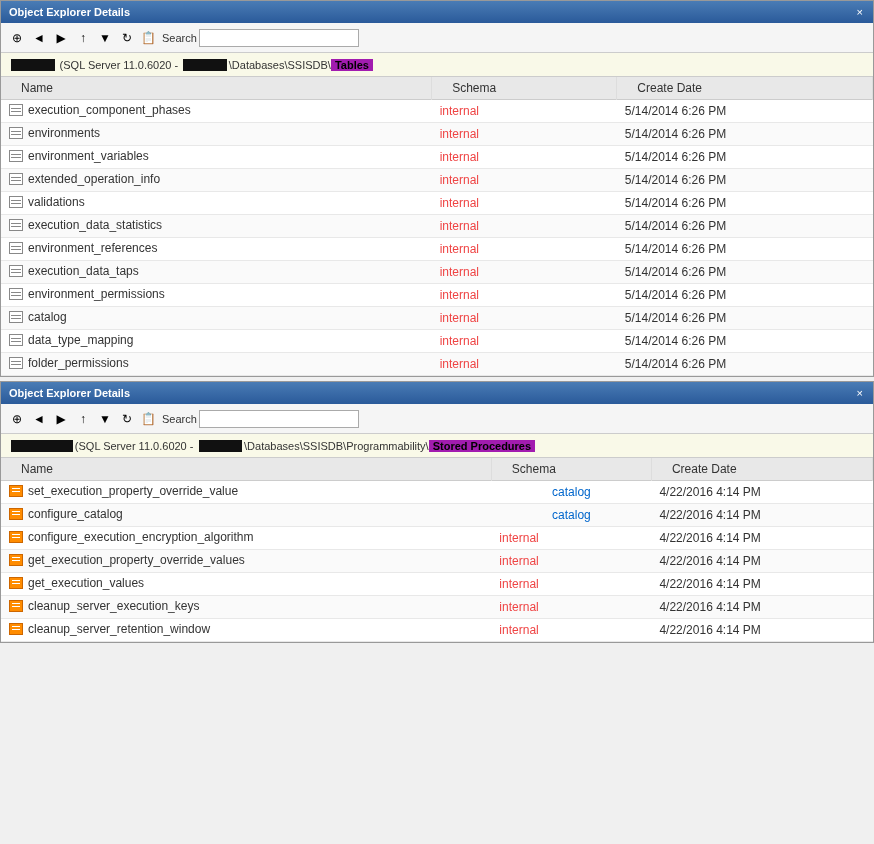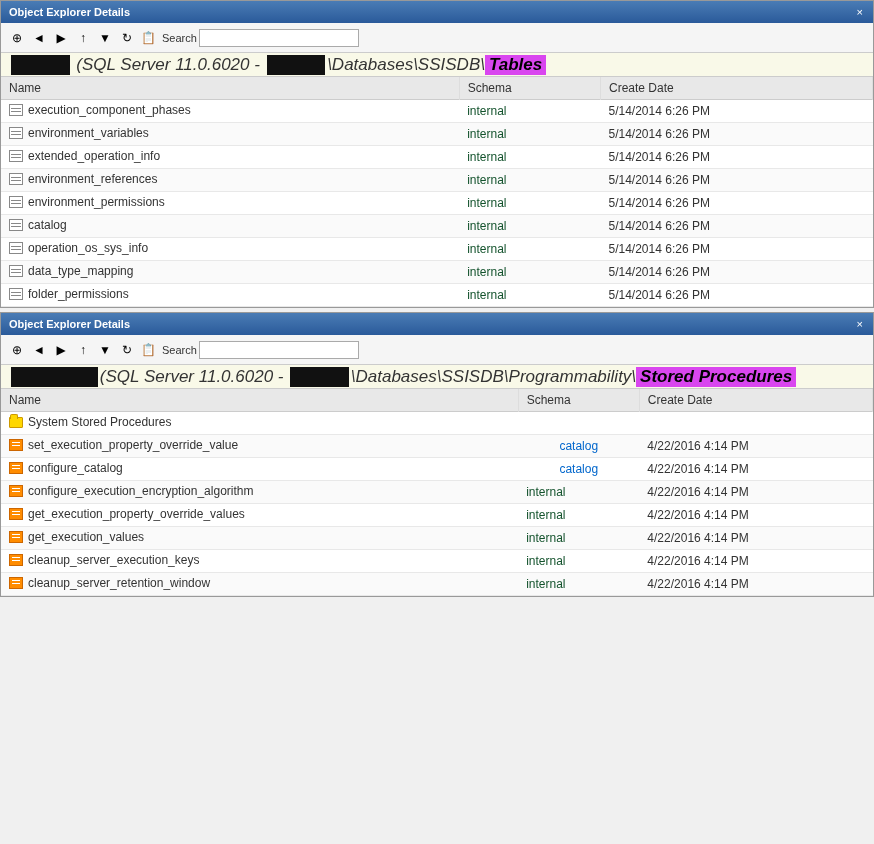--- a/index.html
+++ b/index.html
@@ -79,37 +79,36 @@
       height: 18px;
       width: 160px;
       padding: 0 3px;
       font-size: 11px;
     }
 
     .breadcrumb-bar {
       background: #f9f9e8;
       border-bottom: 1px solid #ccc;
       padding: 2px 8px;
-      font-size: 17px;
+      font-size: 11px;
       color: #333;
       display: flex;
       align-items: center;
       height: 24px;
-      font-style: italic;
     }
 
     .breadcrumb-bar .redacted {
       background: #111;
       color: #111;
       padding: 0 8px;
       margin: 0 2px;
     }
 
     .breadcrumb-highlight {
-      background: #d946ef;
+      background: #a21caf;
       padding: 0 4px;
       color: #000;
       font-weight: bold;
     }
 
     .table-container {
       overflow-x: auto;
     }
 
     table {
@@ -117,21 +116,21 @@
       border-collapse: collapse;
     }
 
     thead tr {
       background: #e8e8e8;
       border-bottom: 1px solid #ccc;
     }
 
     thead th {
       text-align: left;
-      padding: 4px 8px;
+      padding: 4px 20px;
       font-weight: normal;
       color: #333;
       border-right: 1px solid #ddd;
       font-size: 12px;
     }
 
     tbody tr {
       border-bottom: 1px solid #e8e8e8;
     }
 
@@ -139,21 +138,21 @@
       background: #fafafa;
     }
 
     td {
       padding: 3px 8px;
       font-size: 12px;
       color: #333;
     }
 
     td.schema-col {
-      color: #14532d;
+      color: #ef4444;
     }
 
     td.schema-catalog {
       color: #0066cc;
       text-align: center;
     }
 
     .table-icon {
       width: 14px;
       height: 12px;
@@ -312,71 +311,101 @@
         <span>execution_component_phases</span>
       </span>
     </td>
     <td class="schema-col">internal</td>
     <td>5/14/2014 6:26 PM</td>
   </tr>
           <tr>
     <td>
       <span class="icon-wrapper">
         <span class="table-icon"></span>
+        <span>environments</span>
+      </span>
+    </td>
+    <td class="schema-col">internal</td>
+    <td>5/14/2014 6:26 PM</td>
+  </tr>
+          <tr>
+    <td>
+      <span class="icon-wrapper">
+        <span class="table-icon"></span>
         <span>environment_variables</span>
       </span>
     </td>
     <td class="schema-col">internal</td>
     <td>5/14/2014 6:26 PM</td>
   </tr>
           <tr>
     <td>
       <span class="icon-wrapper">
         <span class="table-icon"></span>
         <span>extended_operation_info</span>
       </span>
     </td>
     <td class="schema-col">internal</td>
     <td>5/14/2014 6:26 PM</td>
   </tr>
           <tr>
     <td>
       <span class="icon-wrapper">
         <span class="table-icon"></span>
+        <span>validations</span>
+      </span>
+    </td>
+    <td class="schema-col">internal</td>
+    <td>5/14/2014 6:26 PM</td>
+  </tr>
+          <tr>
+    <td>
+      <span class="icon-wrapper">
+        <span class="table-icon"></span>
+        <span>execution_data_statistics</span>
+      </span>
+    </td>
+    <td class="schema-col">internal</td>
+    <td>5/14/2014 6:26 PM</td>
+  </tr>
+          <tr>
+    <td>
+      <span class="icon-wrapper">
+        <span class="table-icon"></span>
         <span>environment_references</span>
       </span>
     </td>
     <td class="schema-col">internal</td>
     <td>5/14/2014 6:26 PM</td>
   </tr>
           <tr>
     <td>
       <span class="icon-wrapper">
         <span class="table-icon"></span>
+        <span>execution_data_taps</span>
+      </span>
+    </td>
+    <td class="schema-col">internal</td>
+    <td>5/14/2014 6:26 PM</td>
+  </tr>
+          <tr>
+    <td>
+      <span class="icon-wrapper">
+        <span class="table-icon"></span>
         <span>environment_permissions</span>
       </span>
     </td>
     <td class="schema-col">internal</td>
     <td>5/14/2014 6:26 PM</td>
   </tr>
           <tr>
     <td>
       <span class="icon-wrapper">
         <span class="table-icon"></span>
         <span>catalog</span>
-      </span>
-    </td>
-    <td class="schema-col">internal</td>
-    <td>5/14/2014 6:26 PM</td>
-  </tr>
-          <tr>
-    <td>
-      <span class="icon-wrapper">
-        <span class="table-icon"></span>
-        <span>operation_os_sys_info</span>
       </span>
     </td>
     <td class="schema-col">internal</td>
     <td>5/14/2014 6:26 PM</td>
   </tr>
           <tr>
     <td>
       <span class="icon-wrapper">
         <span class="table-icon"></span>
         <span>data_type_mapping</span>
@@ -447,28 +476,20 @@
   <div class="table-container">
     <table>
       <thead>
         <tr>
           <th>Name</th>
           <th>Schema</th>
           <th>Create Date</th>
         </tr>
       </thead>
       <tbody id="panel2-tbody">
-      <tr>
-  <td colspan="3">
-    <span class="icon-wrapper">
-      <span class="folder-icon"></span>
-      <span>System Stored Procedures</span>
-    </span>
-  </td>
-</tr>
           <tr>
     <td>
       <span class="icon-wrapper">
         <span class="sp-icon"></span>
         <span>set_execution_property_override_value</span>
       </span>
     </td>
     <td class="schema-catalog">catalog</td>
     <td>4/22/2016 4:14 PM</td>
   </tr>

